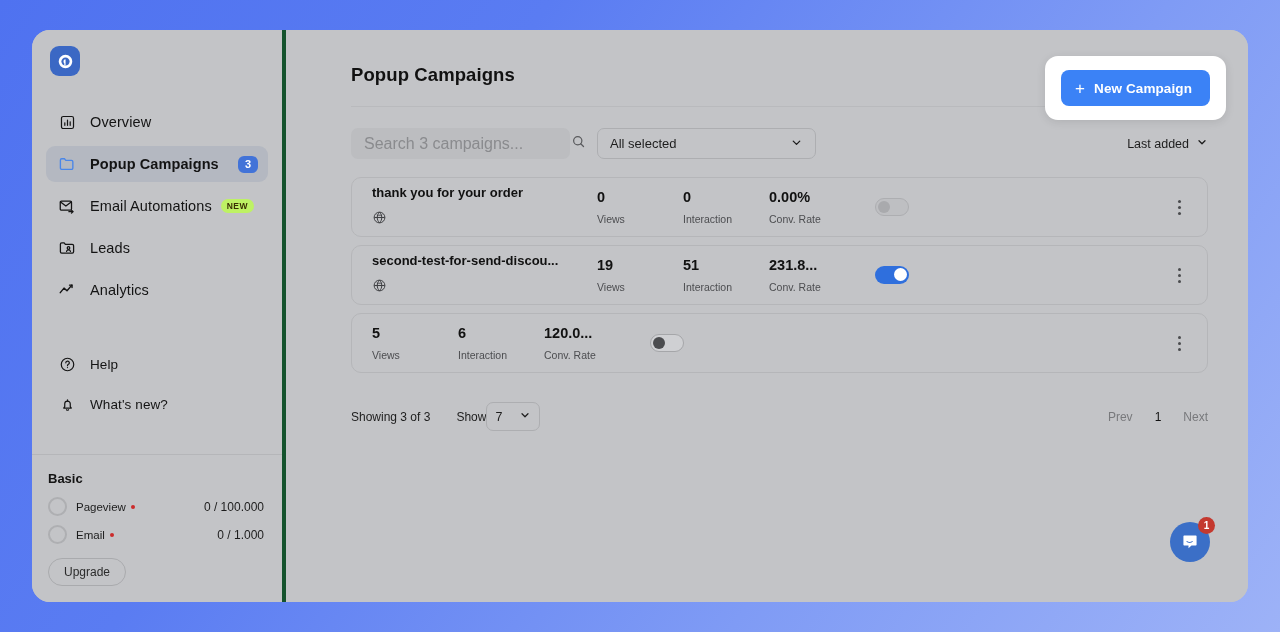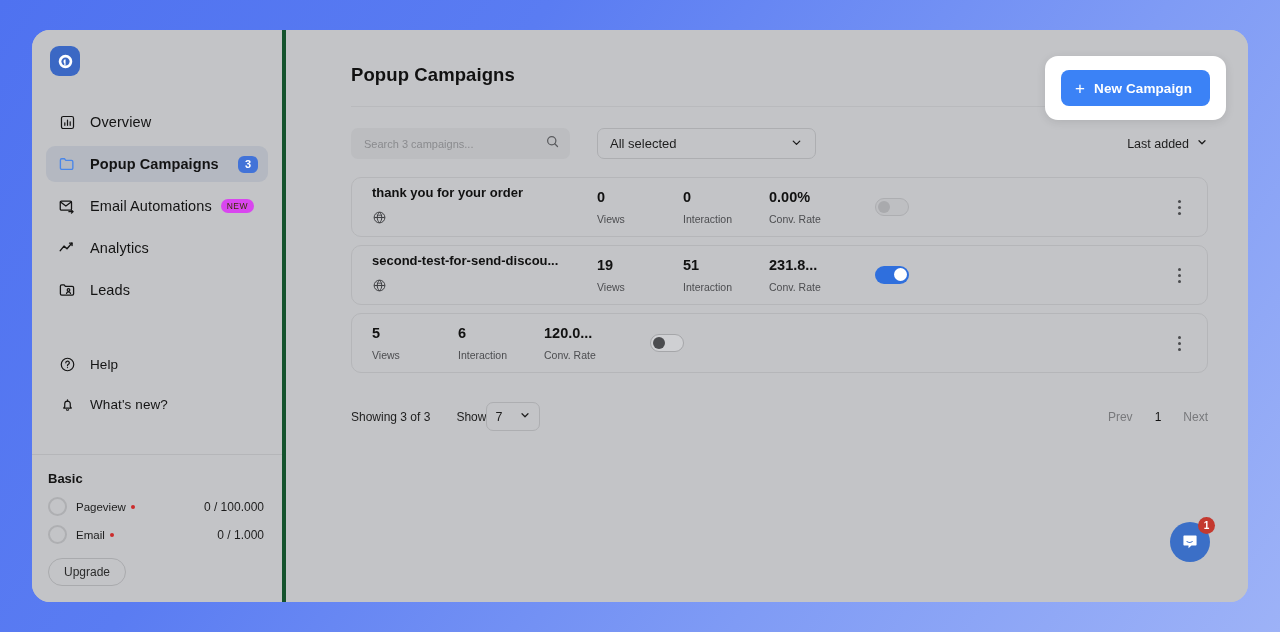--- a/index.html
+++ b/index.html
@@ -74,24 +74,24 @@
     background: #4273d8;
     color: #fff;
     font-size: 11px;
     font-weight: bold;
     border-radius: 6px;
     padding: 3px 7px;
     line-height: 1;
   }
   .badge-new {
     margin-left: 9px;
-    background: #d946ef;
+    background: #bef264;
     color: #3a3003;
     font-size: 8.5px;
-    font-weight: normal;
+    font-weight: bold;
     letter-spacing: .4px;
     border-radius: 7px;
     padding: 3px 6px;
     line-height: 1;
   }
 
   .nav-secondary { margin-top: 34px; padding: 0 14px; }
   .nav-secondary .nav-item { height: 32px; margin-bottom: 8px; }
   .nav-secondary .nav-label { font-size: 13.5px; }
 
@@ -190,21 +190,21 @@
   }
   .search-box {
     width: 219px; height: 31px;
     background: #bcbdc0;
     border-radius: 7px;
     display: flex; align-items: center;
     padding: 0 10px 0 13px;
   }
   .search-box input {
     border: none; background: transparent; outline: none;
-    font-size: 11px; color: #3b3b3b;
+    font-size: 16px; color: #3b3b3b;
     flex: 1 1 auto;
     font-family: "Liberation Sans", sans-serif;
   }
   .search-box input::placeholder { color: #8a8b8e; }
   .select-box {
     margin-left: 27px;
     width: 219px; height: 31px;
     border: 1px solid #adaeb1;
     border-radius: 7px;
     background: transparent;
@@ -391,37 +391,37 @@
             <path d="M3.4 6.6l7.1 5.5 7.1-5.5"></path>
             <path d="M14.5 19.5h5.5M18 17.5l2.2 2-2.2 2"></path>
           </svg>
         </span>
         <span class="nav-label">Email Automations</span>
         <span class="badge-new">NEW</span>
       </div>
 
       <div class="nav-item">
         <span class="nav-ico">
-          <svg width="18" height="18" viewBox="0 0 24 24" fill="none" stroke="#141414" stroke-width="1.9" stroke-linecap="round" stroke-linejoin="round">
-            <path d="M3 15.5l5-6 4 3.4 6.5-7.4"></path>
-            <path d="M18.7 5.5h-3.3M18.7 5.5v3.3"></path>
-          </svg>
-        </span>
-        <span class="nav-label">Analytics</span>
-      </div>
-
-      <div class="nav-item">
-        <span class="nav-ico">
           <svg width="18" height="18" viewBox="0 0 24 24" fill="none" stroke="#141414" stroke-width="1.7" stroke-linejoin="round">
             <path d="M3.2 7a1.8 1.8 0 0 1 1.8-1.8h3.2l1.6 2h9.2A1.8 1.8 0 0 1 20.8 9v8a1.8 1.8 0 0 1-1.8 1.8H5A1.8 1.8 0 0 1 3.2 17V7z"></path>
             <circle cx="14" cy="12" r="1.7"></circle>
             <path d="M11.4 16.4c.3-1.3 1.3-2 2.6-2s2.3.7 2.6 2" stroke-linecap="round"></path>
           </svg>
         </span>
         <span class="nav-label">Leads</span>
+      </div>
+
+      <div class="nav-item">
+        <span class="nav-ico">
+          <svg width="18" height="18" viewBox="0 0 24 24" fill="none" stroke="#141414" stroke-width="1.9" stroke-linecap="round" stroke-linejoin="round">
+            <path d="M3 15.5l5-6 4 3.4 6.5-7.4"></path>
+            <path d="M18.7 5.5h-3.3M18.7 5.5v3.3"></path>
+          </svg>
+        </span>
+        <span class="nav-label">Analytics</span>
       </div>
     </nav>
 
     <nav class="nav-secondary">
       <div class="nav-item">
         <span class="nav-ico">
           <svg width="17" height="17" viewBox="0 0 24 24" fill="none" stroke="#141414" stroke-width="1.7" stroke-linecap="round">
             <circle cx="12" cy="12" r="8.8"></circle>
             <path d="M9.6 9.6a2.5 2.5 0 1 1 3.3 2.4c-.6.2-.9.7-.9 1.3v.4"></path>
             <circle cx="12" cy="16.4" r=".85" fill="#141414" stroke="none"></circle>

